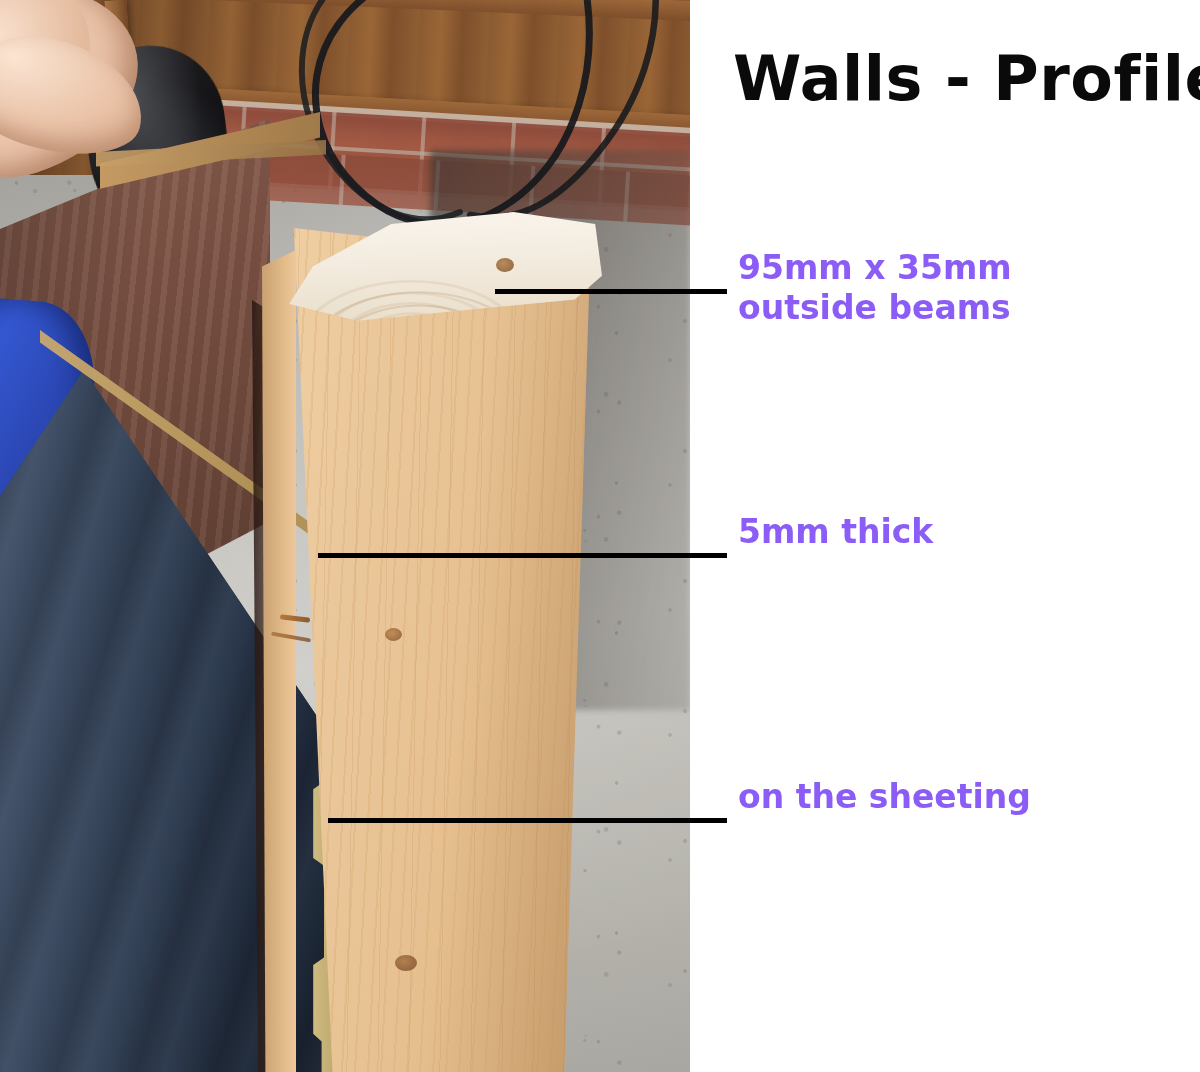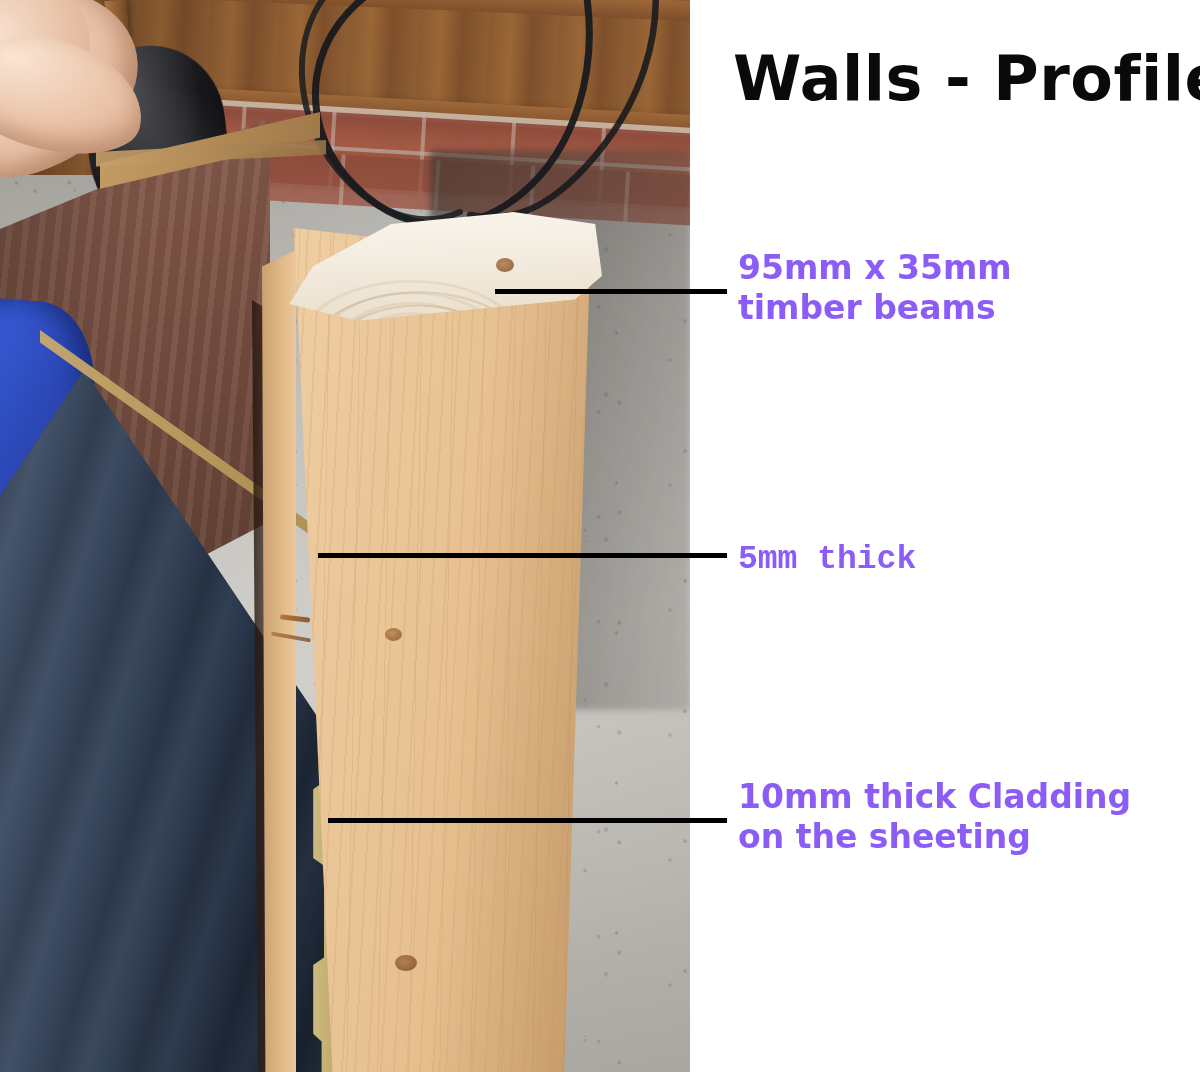--- a/index.html
+++ b/index.html
@@ -335,21 +335,21 @@
   }
 
   .note{
     position:absolute;left:48px;
     font-size:33px;font-weight:700;color:#8b5cf6;
     line-height:40px;
     font-family:"DejaVu Sans","Liberation Sans",sans-serif;
   }
   .note .l{display:block;white-space:nowrap;}
   #note-1{top:248px;}
-  #note-2{top:540px;font-family:Liberation Mono, monospace;}
+  #note-2{top:512px;}
   #note-3{top:777px;}
 
   
   .leader{
     position:absolute;height:5px;background:#000;
   }
   #leader-1{left:495px;top:289px;width:232px;}
   #leader-2{left:318px;top:553px;width:409px;}
   #leader-3{left:328px;top:818px;width:399px;}
 </style>
@@ -414,29 +414,28 @@
     <div class="knot1"></div>
     <div class="knot2"></div>
     <div class="knot3"></div>
   </div>
 
   <div id="panel">
     <div class="title">Walls - Profile</div>
 
     <div class="note" id="note-1">
       <span class="l">95mm x 35mm</span>
-      <span class="l">timber beams</span>
+      <span class="l">outside beams</span>
     </div>
 
     <div class="note" id="note-2">
       <span class="l">5mm thick</span>
     </div>
 
     <div class="note" id="note-3">
-      <span class="l">10mm thick Cladding</span>
       <span class="l">on the sheeting</span>
     </div>
   </div>
 
   <div class="leader" id="leader-1"></div>
   <div class="leader" id="leader-2"></div>
   <div class="leader" id="leader-3"></div>
 
 </div>
 

